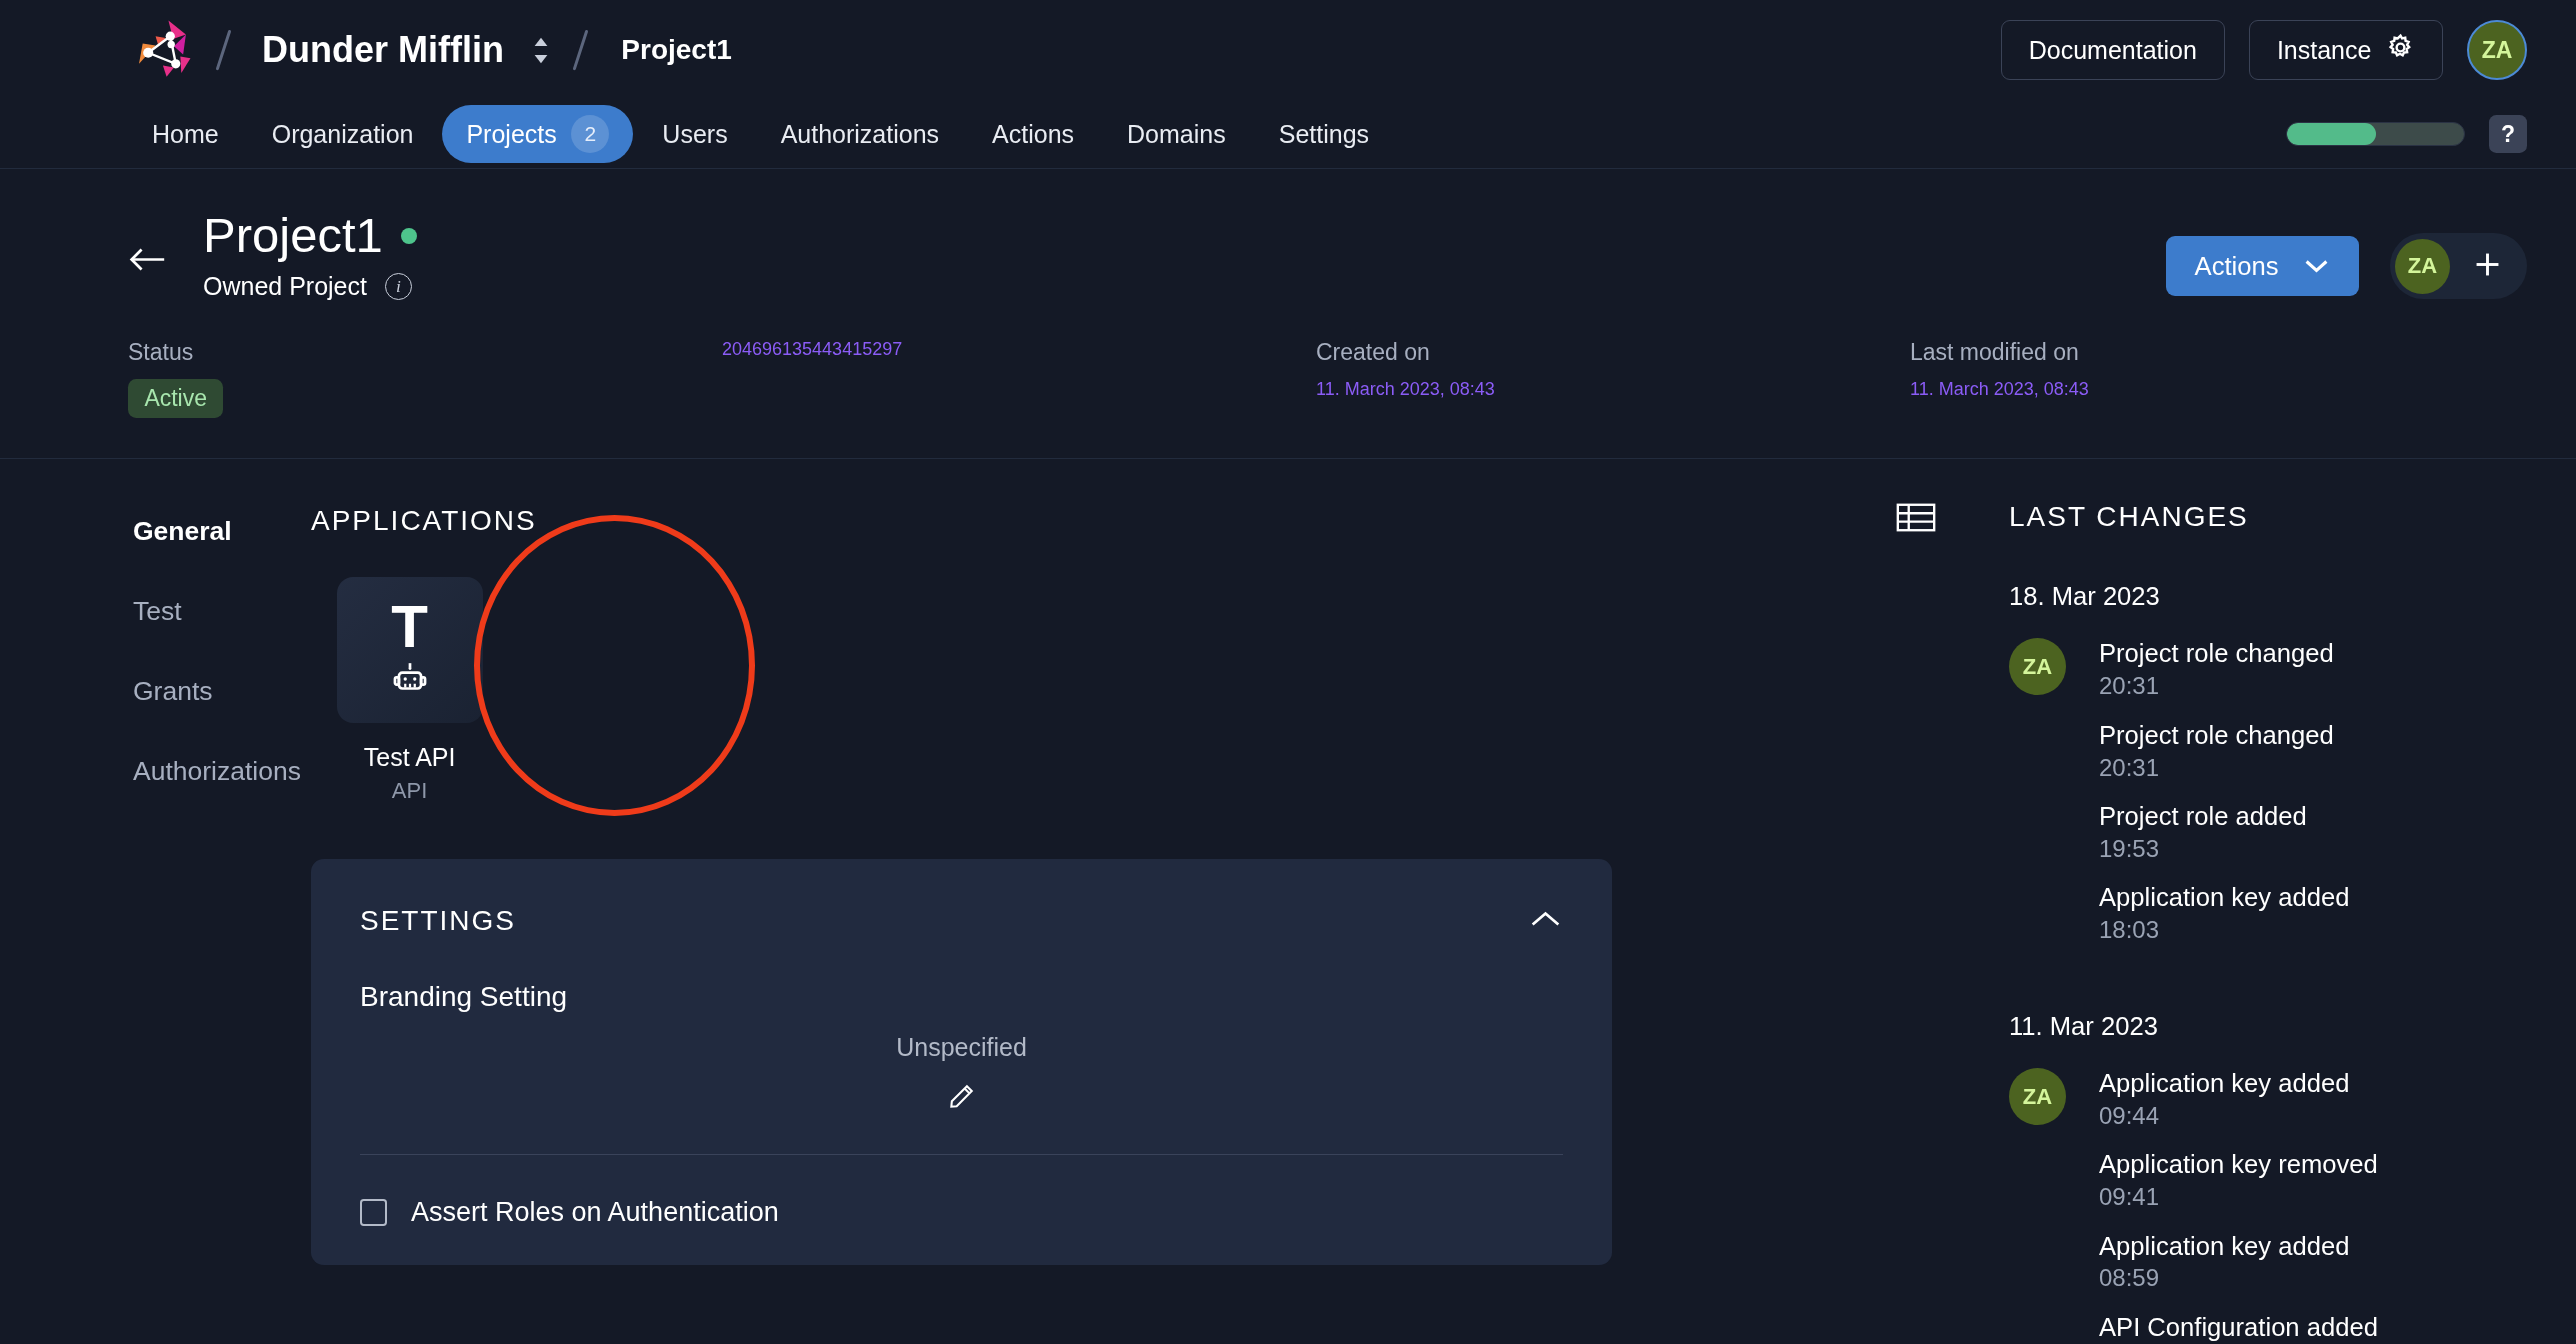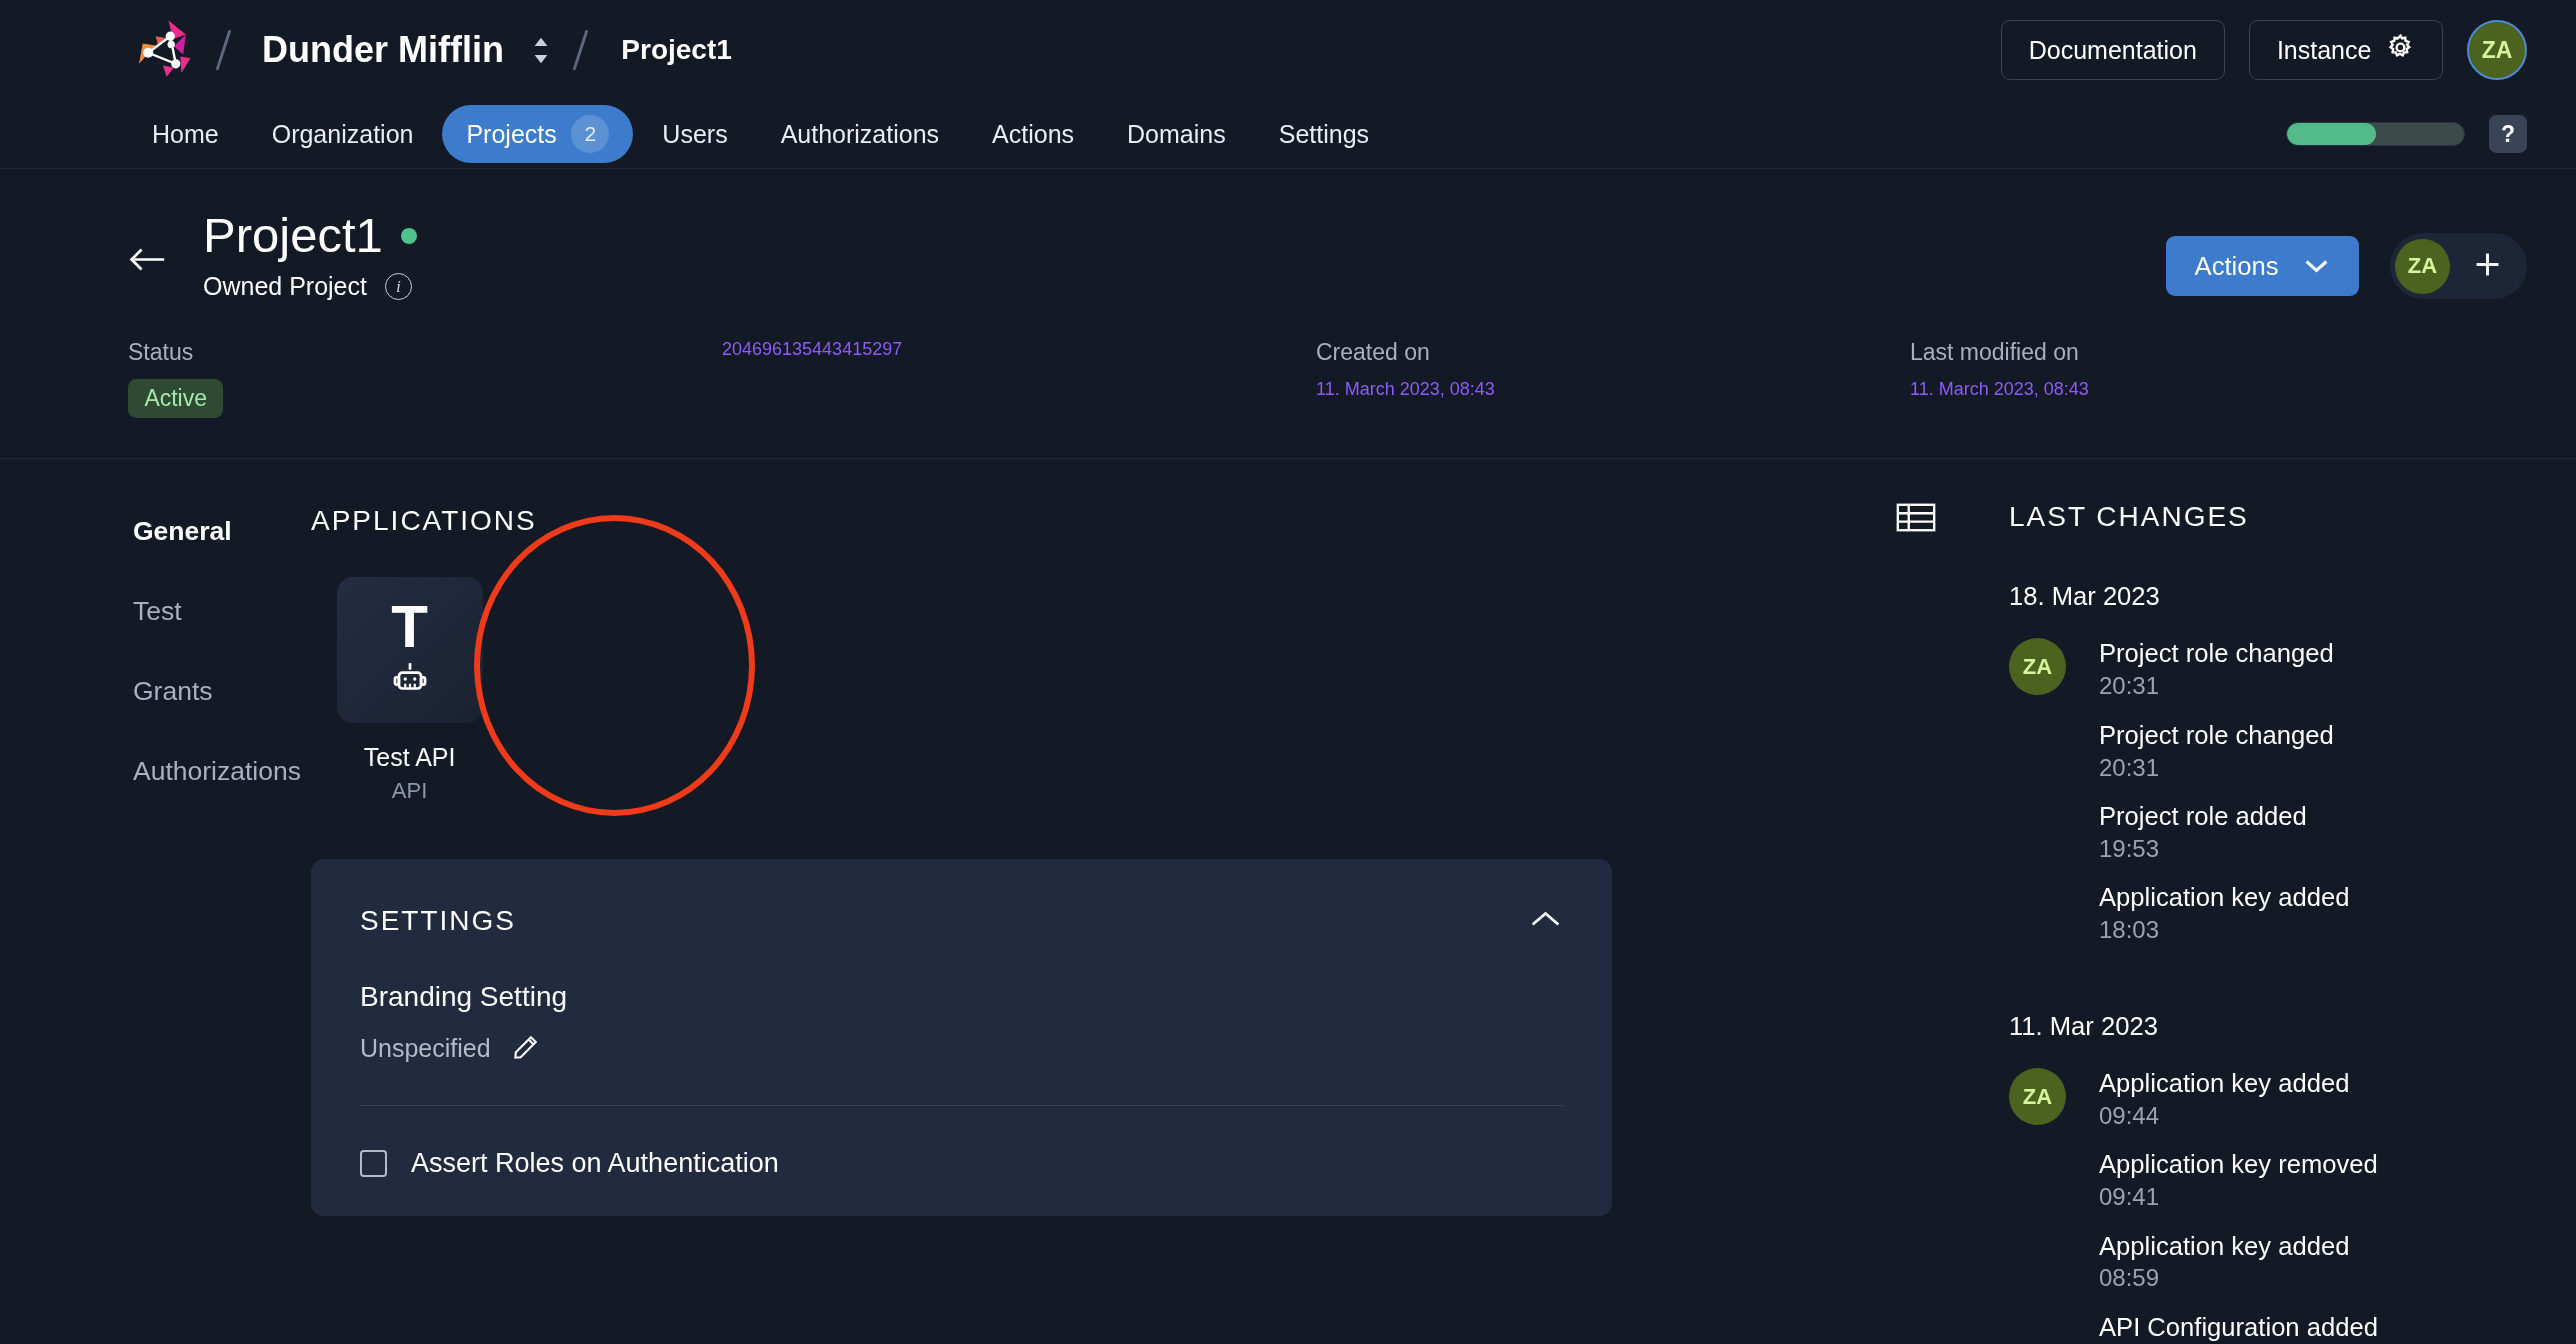--- a/index.html
+++ b/index.html
@@ -183,21 +183,21 @@
   .settings-card {
     margin-top: 55px; background: #212a3f; border-radius: 12.8px;
     padding: 46px 49px 0 49px; width: 1301px;
   }
   .settings-head { display: flex; align-items: center; }
   .settings-title {
     font-size: 28px; letter-spacing: 2px; color: #fff; text-transform: uppercase;
   }
   .chevron-up { margin-left: auto; }
   .setting-label { font-size: 28px; color: #fff; margin-top: 44px; }
-  .setting-value-row { display: flex; align-items: center; gap: 20px; margin-top: 20px; }
+  .setting-value-row { display: flex; align-items: center; gap: 20px; margin-top: 20px; flex-direction: column; }
   .setting-value { font-size: 25px; color: #b3bac8; }
   .divider { height: 0.9px; background: #3a435a; margin: 40px 0 0 0; }
   .checkbox-row { display: flex; align-items: center; gap: 24px; margin-top: 42px; padding-bottom: 37px; }
   .checkbox {
     width: 27px; height: 27px; border: 2.3px solid #b3bac8; border-radius: 3.7px;
   }
   .checkbox-label { font-size: 27px; color: #fff; }
 
   
   .changes-col { width: 585px; flex: 0 0 585px; padding-left: 18px; padding-right: 37px; }

